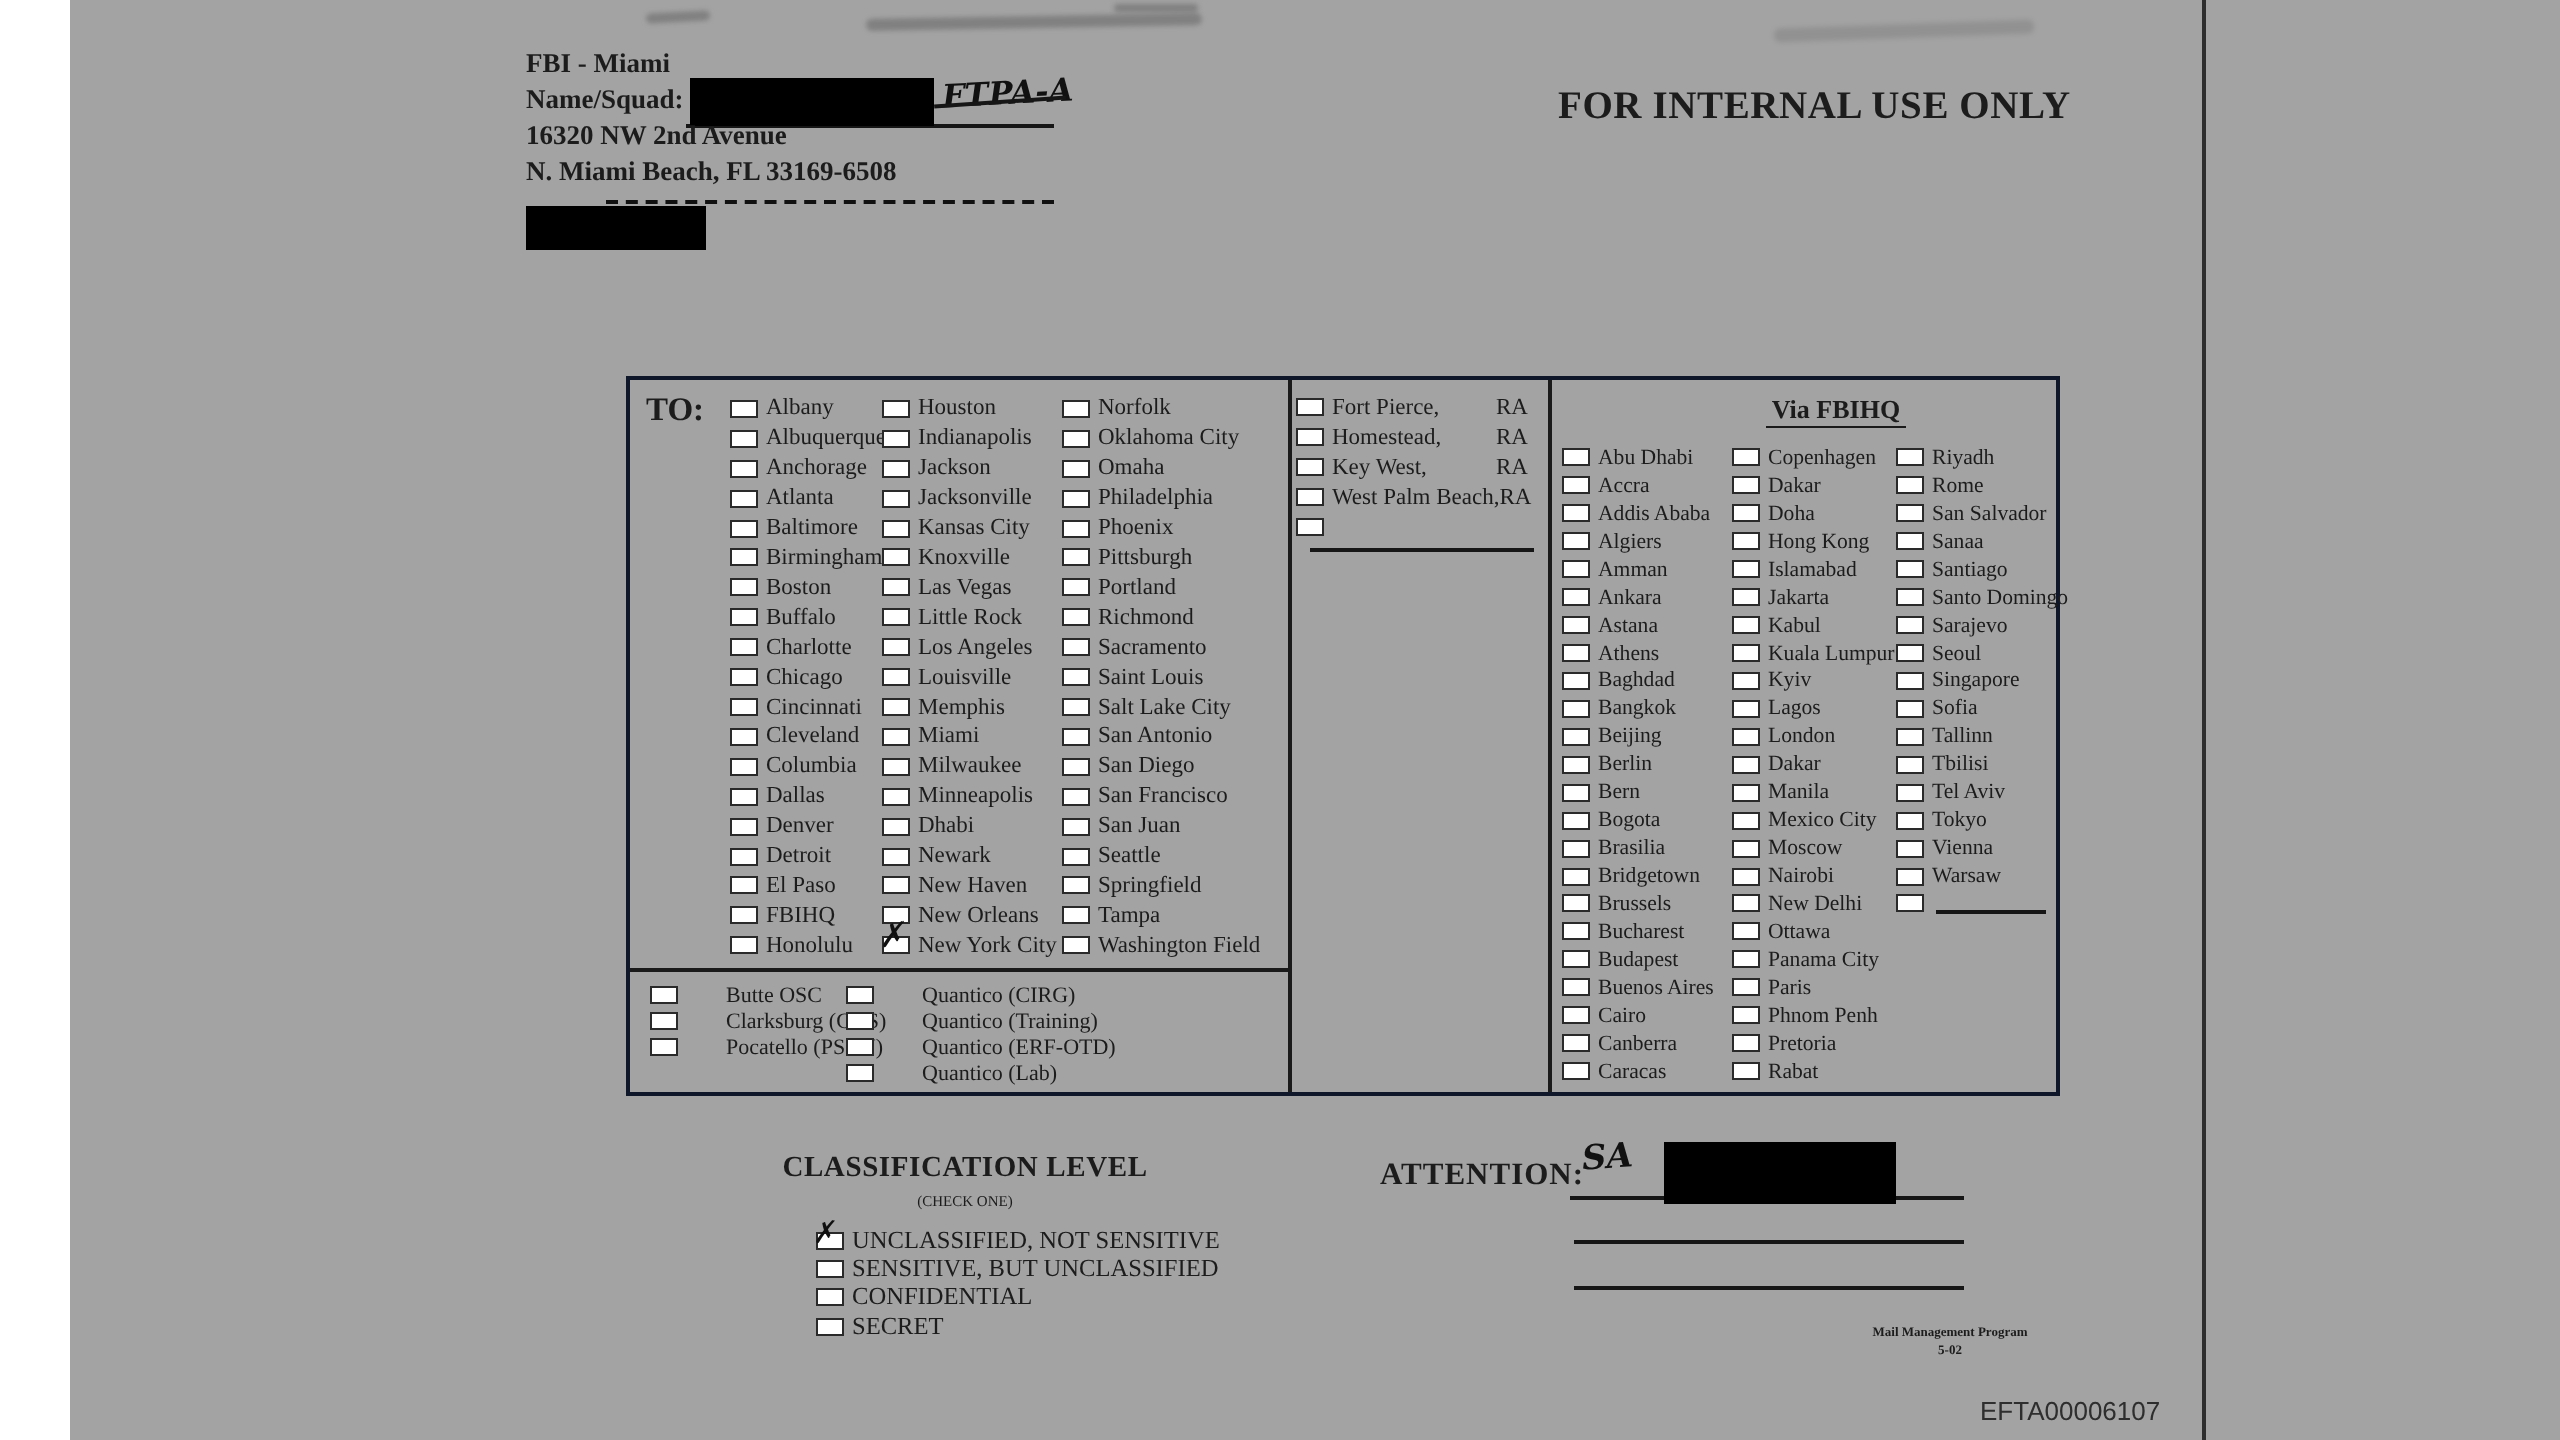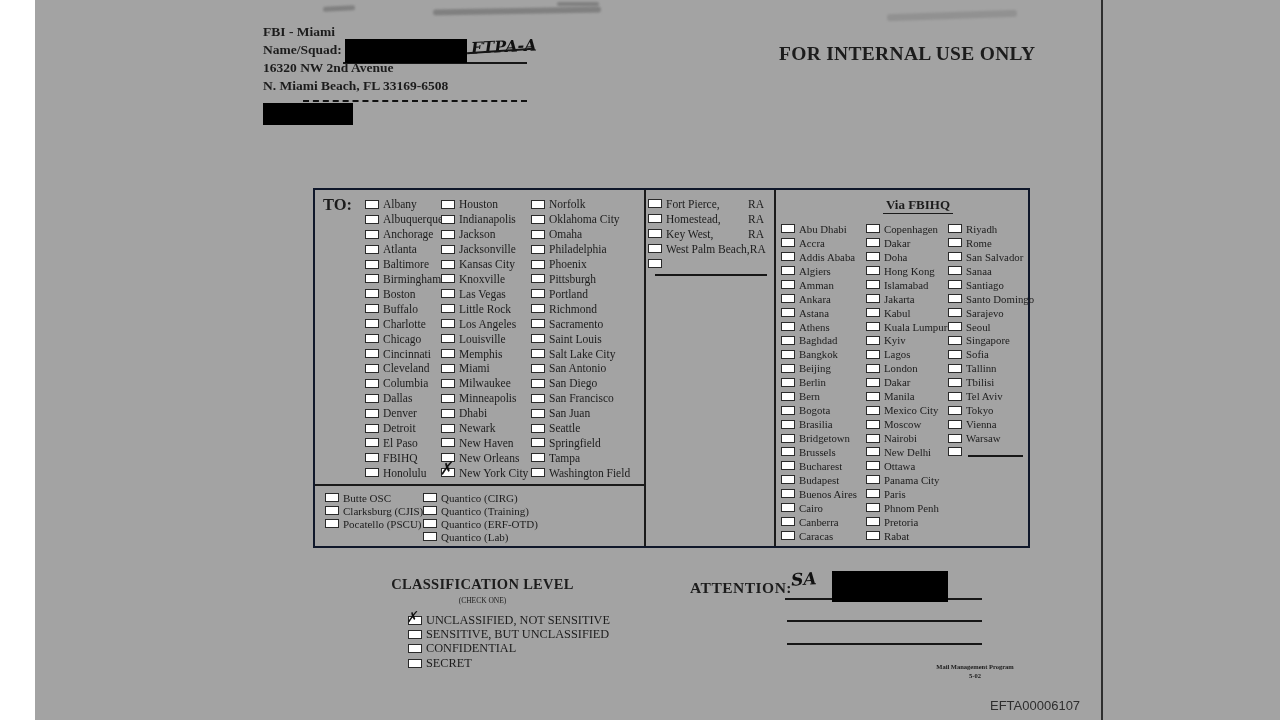--- a/index.html
+++ b/index.html
@@ -26,21 +26,21 @@
   .suffix{margin-left:auto;padding-right:4px;}
 
   .us-col{position:absolute;font-size:11.5px;}
   .us-col .cb-row{height:14.92px;}
   .ra-col{position:absolute;left:333px;top:6px;width:120px;font-size:11.5px;}
   .ra-col .cb-row{height:15px;}
   .via-col{position:absolute;font-size:10.8px;}
   .via-col .cb-row{height:13.95px;}
   .via-col .fill-line{width:55px;}
   .osc-col{position:absolute;font-size:11px;top:301px;}
-  .osc-col .cb-row{height:13px;}
+  .osc-col .cb-row{height:13px;gap:20px;}
   .osc-col .fill-line{width:86px;}
 
   #via-title{position:absolute;left:548px;top:7px;width:110px;text-align:center;
              font-size:13px;font-weight:bold;}
   #via-title span{border-bottom:1.8px solid #1a1a1a;padding:0 3px 1px 3px;}
 
   
   #class-block{position:absolute;left:350px;top:576px;width:195px;text-align:center;}
   #class-title{font-size:14.5px;font-weight:bold;letter-spacing:.3px;}
   #class-sub{font-size:7.5px;margin-top:3px;}

